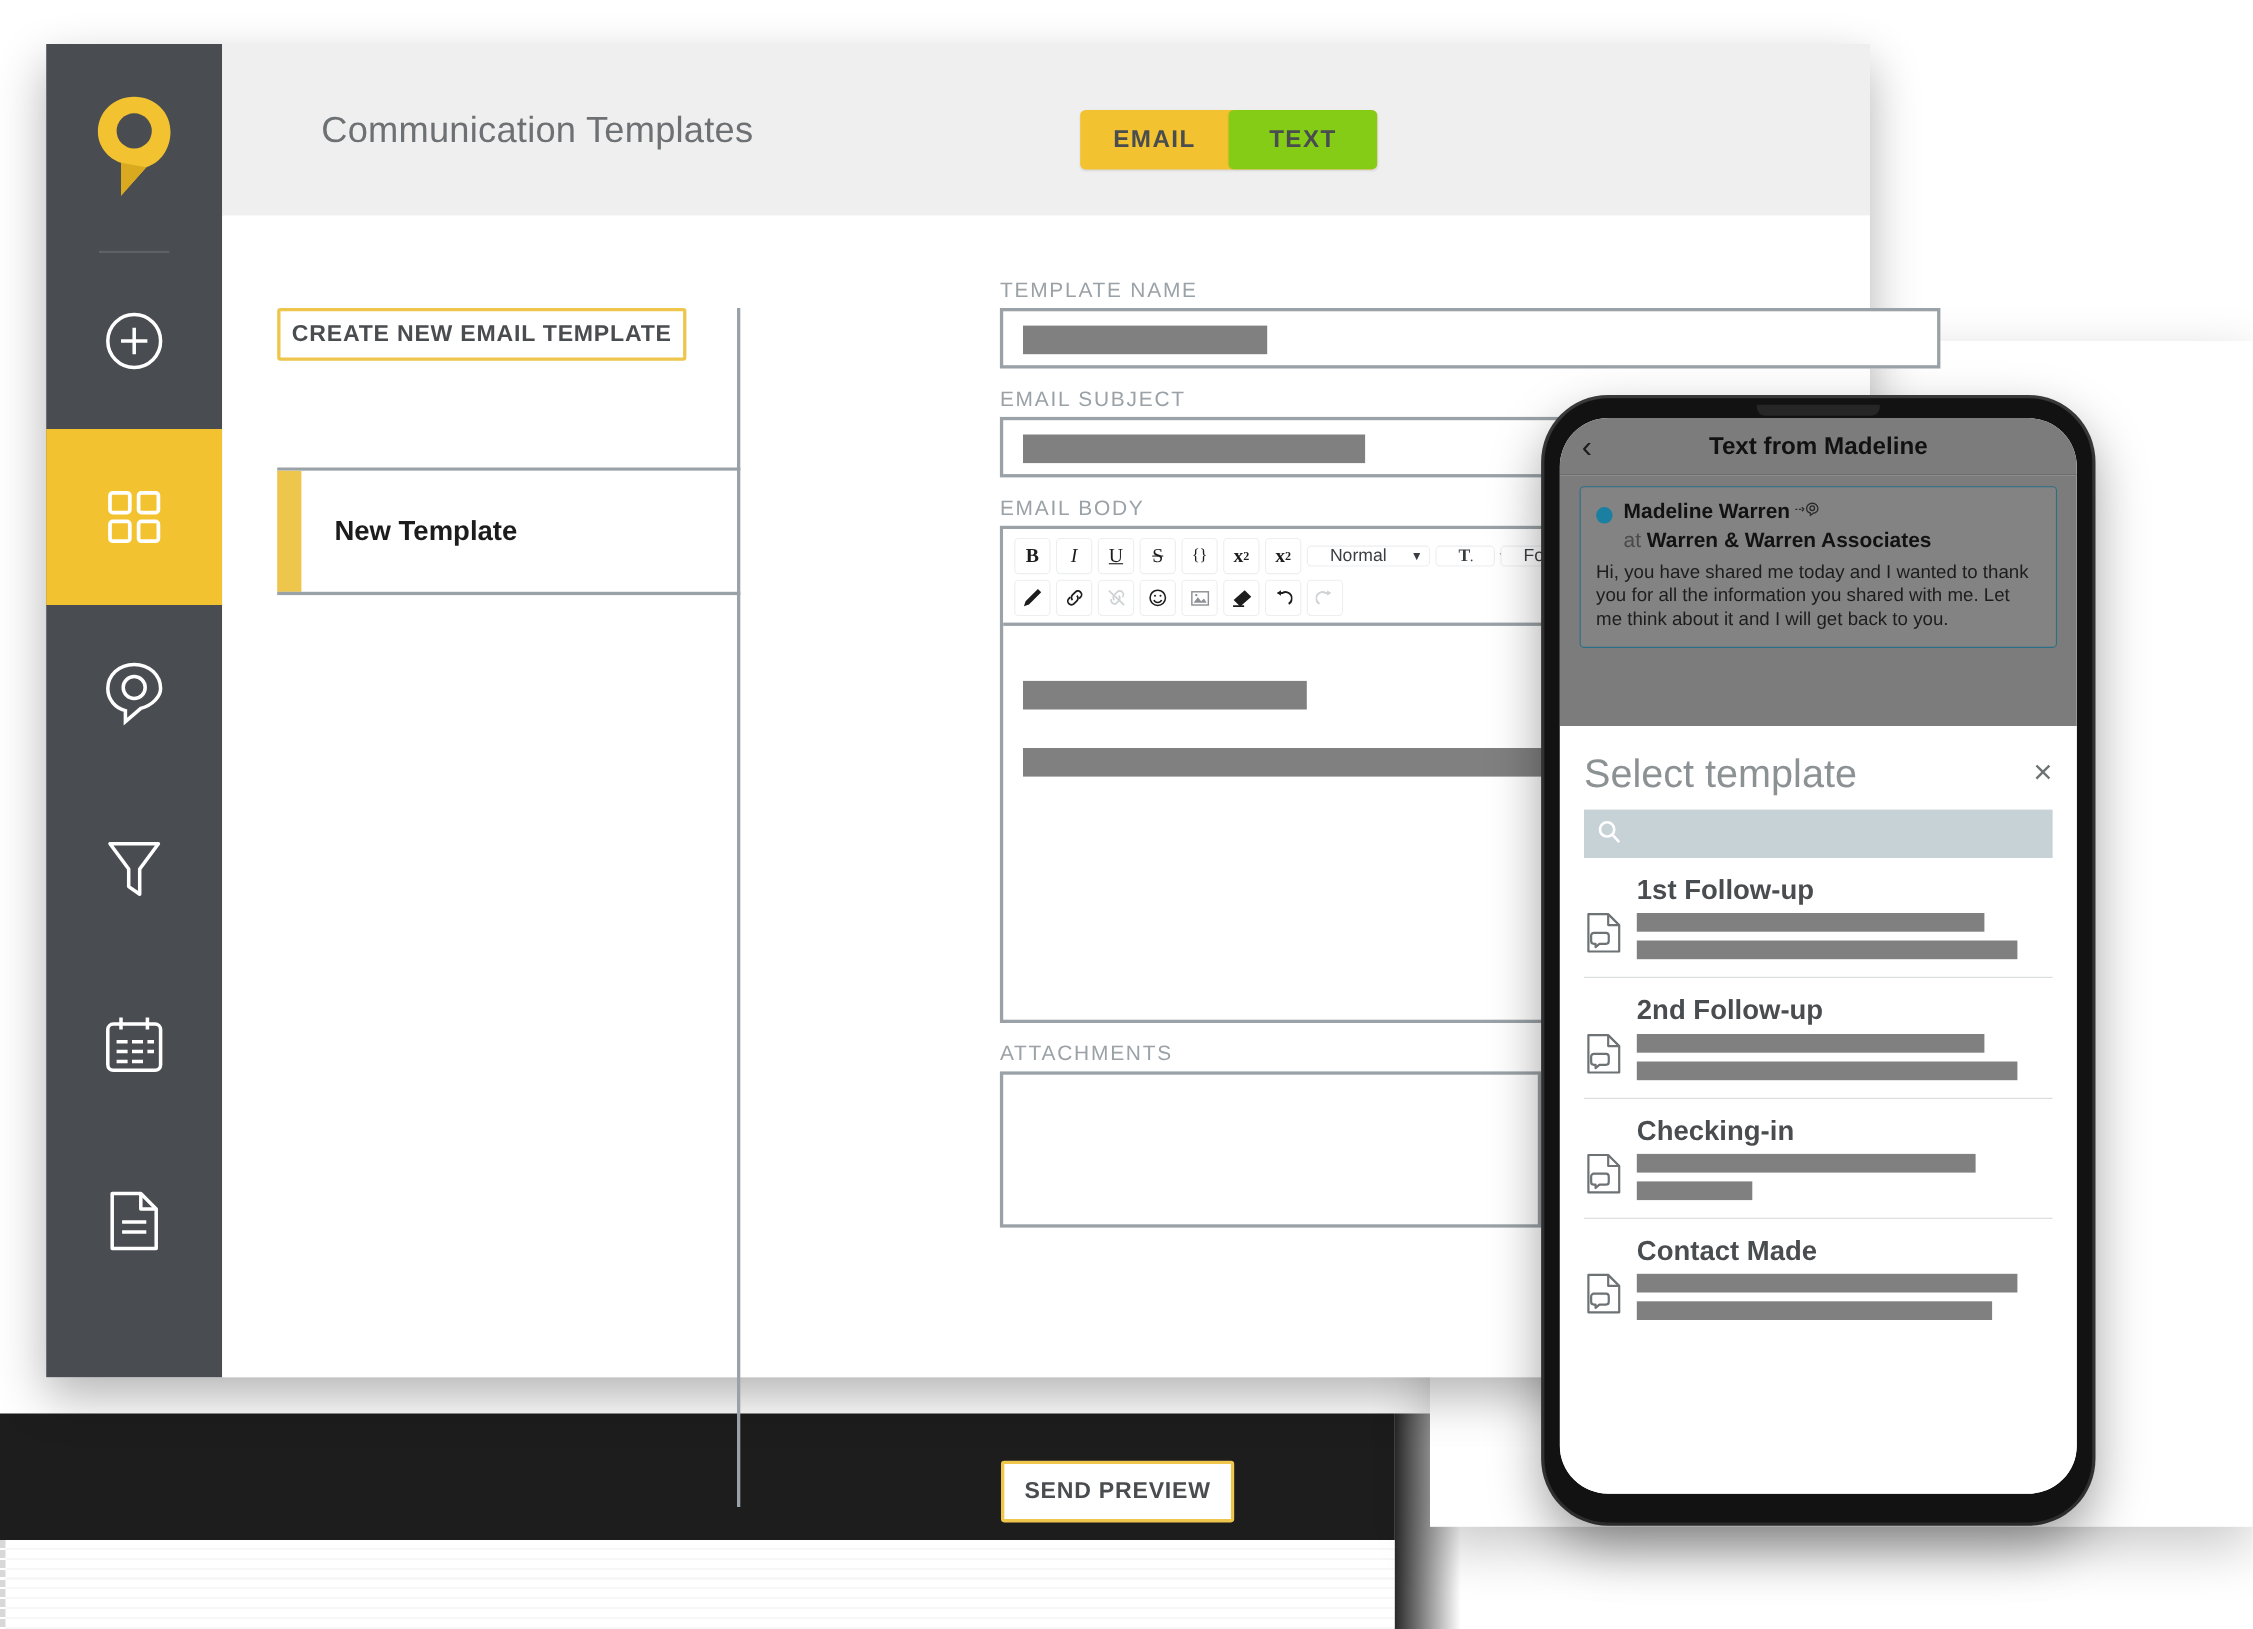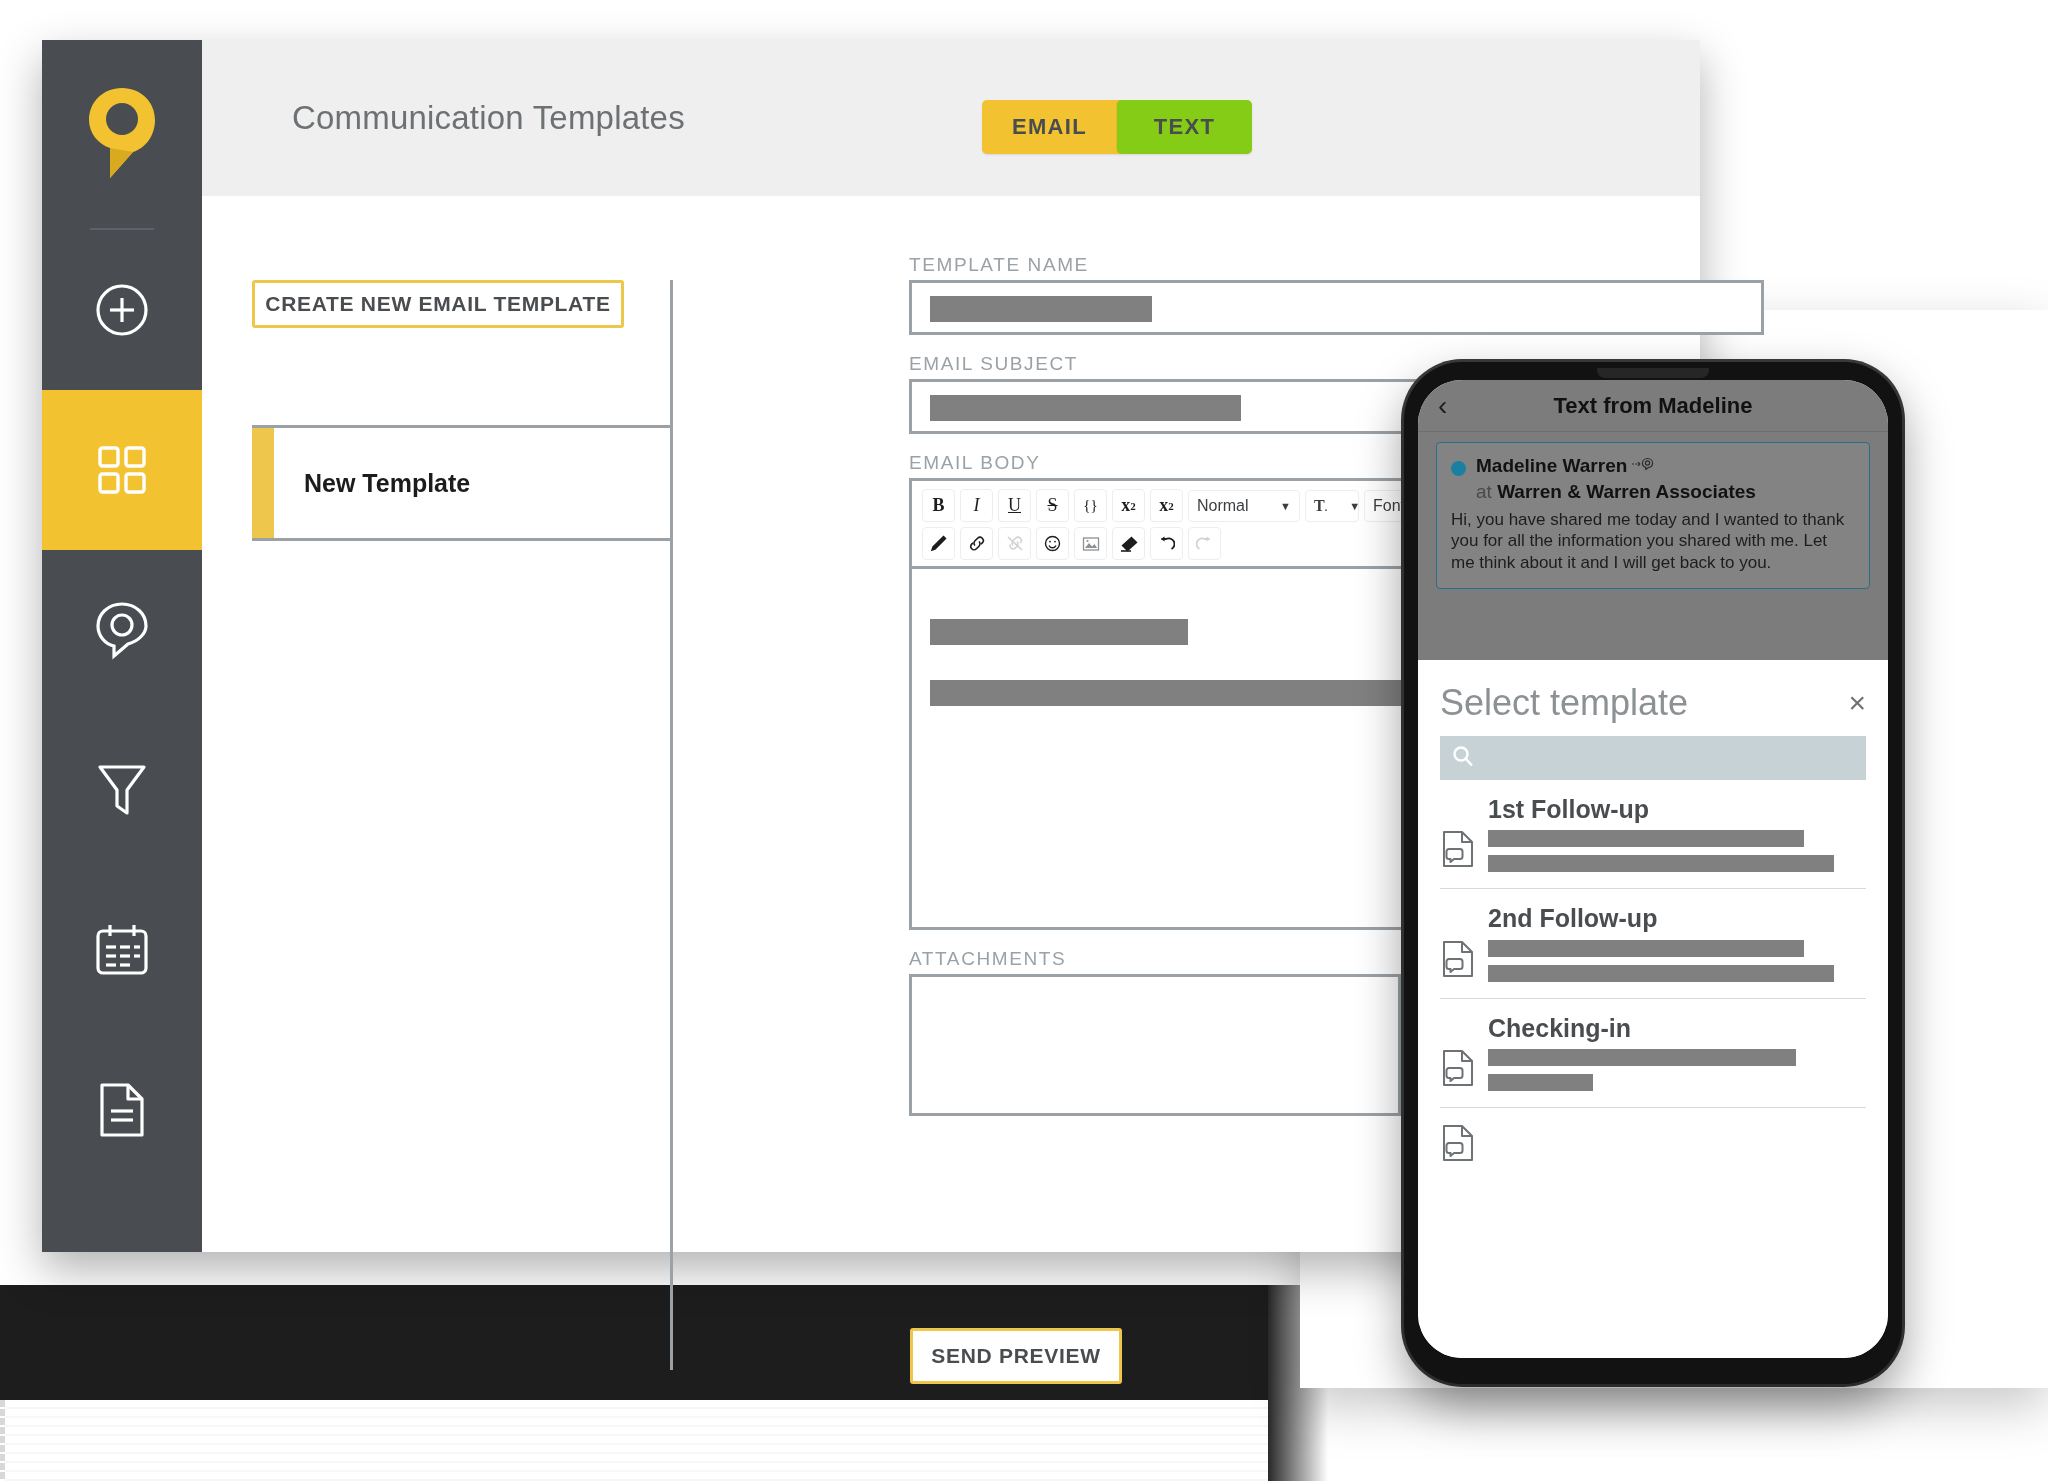--- a/index.html
+++ b/index.html
@@ -153,23 +153,23 @@
   .tb-row{ display:flex; align-items:center; gap:5px; }
   .tb-row + .tb-row{ margin-top:5px; }
   .tb-btn{
     min-width:33px; height:33px; border:1px solid #eceef0; border-radius:4px;
     background:#fff; display:flex; align-items:center; justify-content:center;
     font-size:18px; color:#1d1d1d; cursor:pointer; padding:0 5px;
     font-family:"Liberation Serif", serif;
   }
   .tb-btn.dis{ color:#cfd3d6; }
   .tb-sel{
-    height:32px; border:1px solid #eceef0; border-radius:4px; background:#fff;
+    height:19px; border:1px solid #eceef0; border-radius:4px; background:#fff;
     display:flex; align-items:center; justify-content:space-between;
-    padding:0 8px; font-size:16px; color:#3b3e41; cursor:pointer; gap:22px;
+    padding:0 20px; font-size:16px; color:#3b3e41; cursor:pointer; gap:22px;
     font-family:"Liberation Sans", sans-serif;
   }
   .caret{ font-size:11px; color:#3b3e41; }
 
   #body-content{ position:absolute; left:0; top:106px; right:0; bottom:0; }
   #body-bar-1{ position:absolute; left:18px; top:32px; width:258px; height:26px; }
   #body-bar-2{ position:absolute; left:18px; top:93px; width:820px; height:26px; }
 
   #attach-label{ position:absolute; left:201px; top:752px; }
   #attach-box{ position:absolute; left:201px; top:778px; width:492px; height:142px; }
@@ -602,17 +602,22 @@
               <div class="tpl-bar" style="width: 82%;"></div>
               <div class="tpl-bar" style="width: 28%;"></div>
             </div>
           </div>
           <div class="tpl-row">
             <span><svg width="32" height="38" viewBox="0 0 32 38" fill="none" stroke="#6d7275" stroke-width="2" stroke-linejoin="round">
                 <path d="M2 2 H20 L30 12 V36 H2 Z"></path>
                 <path d="M20 2 V12 H30"></path>
                 <path d="M7 19 h11 a2.5 2.5 0 0 1 2.5 2.5 v5 a2.5 2.5 0 0 1 -2.5 2.5 h-6 l-3.5 3 v-3 h-1.5 a2.5 2.5 0 0 1 -2.5 -2.5 v-5 a2.5 2.5 0 0 1 2.5 -2.5 z"></path>
               </svg></span>
+            <div class="tpl-text">
+              <div class="tpl-name">Contact Made</div>
+              <div class="tpl-bar" style="width: 92%;"></div>
+              <div class="tpl-bar" style="width: 86%;"></div>
+            </div>
           </div>
         </div>
     </div>
   </div>
 </div>
 
 </body></html>

